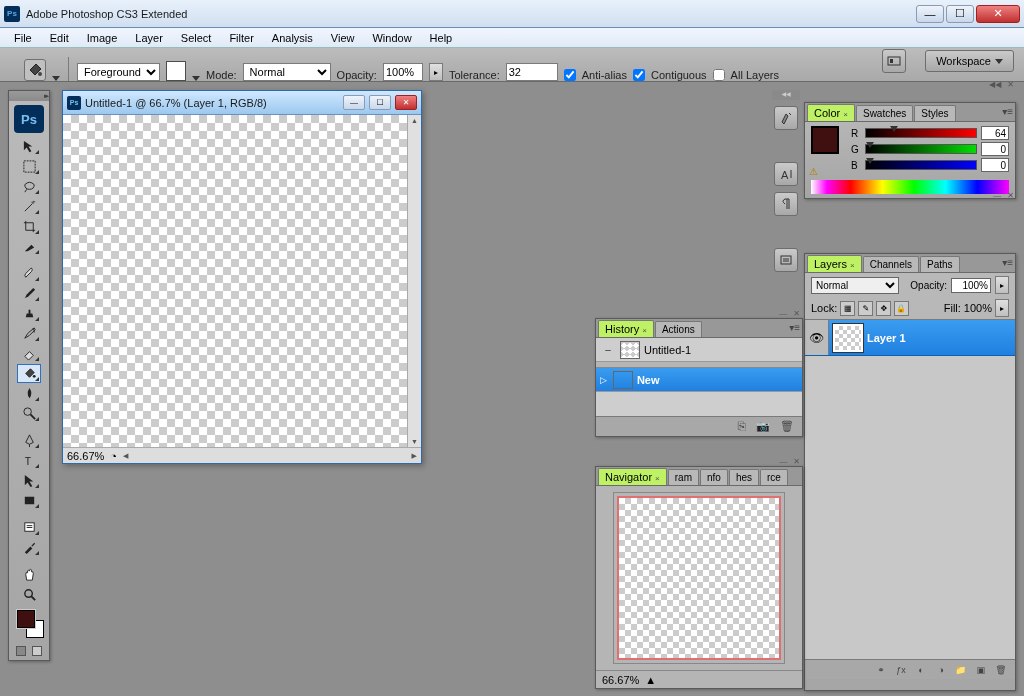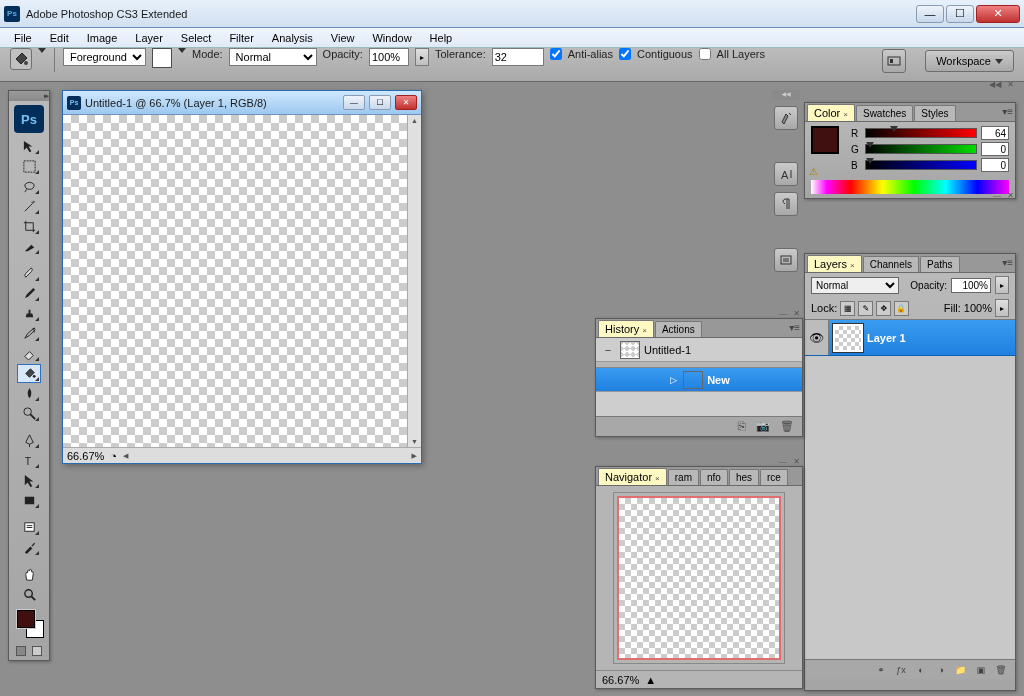--- a/index.html
+++ b/index.html
@@ -10,21 +10,21 @@
 .titlebar .app-icon { width: 16px; height: 16px; background: #032e5a; border-radius: 2px; color: #5fa8e0; font-size: 8px; font-weight: bold; display: flex; align-items: center; justify-content: center; margin-right: 6px; }
 .titlebar .title { color: #1a1a1a; flex: 1; }
 .titlebar .wbtn { width: 28px; height: 18px; border: 1px solid #8a9bb3; border-radius: 3px; margin-left: 2px; display: flex; align-items: center; justify-content: center; background: linear-gradient(#f0f4fa,#c8d8ec); }
 .titlebar .wbtn.close { background: linear-gradient(#f08080,#c03030); border-color:#a02020; color:#fff; width: 44px; }
 
 
 .menubar { height: 20px; background: linear-gradient(#f0f6ff,#e0eaf6); border-bottom: 1px solid #9bb; display:flex; align-items:center; padding:0 6px; gap:2px;}
 .menubar span { padding: 2px 8px; cursor:default; }
 
 
-.optionsbar { height: 34px; background: linear-gradient(#bcbcbc,#a9a9a9); border-bottom:1px solid #6a6a6a; display:flex; align-items:flex-start; padding:0 10px; gap:6px; }
+.optionsbar { height: 34px; background: linear-gradient(#bcbcbc,#a9a9a9); border-bottom:1px solid #6a6a6a; display:flex; align-items:flex-end; padding:0 24px; gap:6px; }
 .opt-icon { width:22px; height:22px; background:#c0c0c0; border:1px solid #707070; border-radius:3px;}
 .opt-sep { width:1px; height:24px; background:#7a7a7a; margin:0 2px;}
 .optionsbar select, .optionsbar input[type=text] { border:1px solid #7a7a7a; background:#fff; height:18px; font-size:11px; padding:0 2px;}
 .optionsbar label { color:#222; }
 .optionsbar .small-sq { width:20px; height:20px; border:1px solid #4d4d4d; background:#fff;}
 .arrow-btn { width:14px; height:18px; background:linear-gradient(#e0e0e0,#bfbfbf); border:1px solid #7a7a7a; display:flex; align-items:center; justify-content:center; font-size:8px;}
 .workspace-btn { position:absolute; right:10px; top:50px; height:22px; padding:0 10px; background:linear-gradient(#cacaca,#a8a8a8); border:1px solid #6d6d6d; border-radius:3px; display:flex; align-items:center; gap:4px;}
 .icon-btn { width:24px; height:24px; background:linear-gradient(#cacaca,#a8a8a8); border:1px solid #6d6d6d; border-radius:3px; position:absolute; right:118px; top:49px; display:flex; align-items:center; justify-content:center;}
 
 
@@ -55,21 +55,21 @@
 .doc-scroll-v::before,.doc-scroll-v::after { content:"▲"; font-size:7px; color:#555; display:block; text-align:center; padding:2px 0;}
 .doc-scroll-v::after { content:"▼"; position:absolute; bottom:0; width:100%;}
 .doc-status { position:absolute; bottom:0; left:0; right:0; height:16px; background:#ddd; border-top:1px solid #aaa; display:flex; align-items:center; gap:6px; padding:0 4px; font-size:10px;}
 .doc-status .sbtn { font-size:7px; color:#555;}
 
 
 .panel-col { position:absolute; right:8px; top:90px; width:212px;}
 .panel { background:linear-gradient(#bababa,#a5a5a5); border:1px solid #5a5a5a; box-shadow:1px 1px 3px rgba(0,0,0,.3); margin-bottom:2px;}
 .panel-tabs { height:19px; display:flex; align-items:flex-end; background:#989898; border-bottom:1px solid #6a6a6a; padding-left:2px; position:relative;}
 .panel-tabs .ptab { padding:2px 6px; background:#b8b8b8; border:1px solid #777; border-bottom:none; margin-right:1px; font-size:10px; border-radius:2px 2px 0 0;}
-.panel-tabs .ptab.act { background:#fef9c3;}
+.panel-tabs .ptab.act { background:#bef264;}
 .panel-tabs .ptab .x { margin-left:3px; font-size:8px; color:#555;}
 .panel-tabs .menu { position:absolute; right:2px; top:3px; font-size:10px; color:#444;}
 .panel-top { position:absolute; top:-10px; right:0; height:10px; width:100%; display:flex; justify-content:flex-end; gap:2px;}
 .panel-top span { font-size:8px; color:#555; padding:0 2px;}
 
 .color-body { padding:4px 6px; display:flex; gap:6px;}
 .color-swatch-big { width:28px; height:28px; border:2px solid #000; background:#401010; position:relative;}
 .color-swatch-big::after{content:""; position:absolute; left:6px; top:6px; width:28px; height:28px; background:#fff; border:2px solid #000; z-index:-1;}
 .color-sliders { flex:1;}
 .color-sliders .row { display:flex; align-items:center; gap:4px; margin-bottom:2px;}
@@ -102,21 +102,21 @@
 .dock { position:absolute; right:224px; top:90px; width:28px;}
 .dock-head { height:10px; background:#8a8a8a; display:flex; justify-content:center; gap:1px;}
 .dock-head span{font-size:6px; color:#ccc;}
 .dock .db { width:24px; height:24px; margin:6px auto; background:linear-gradient(#cacaca,#a8a8a8); border:1px solid #6d6d6d; border-radius:3px; display:flex; align-items:center; justify-content:center;}
 
 
 .history-panel { position:absolute; left:595px; top:318px; width:208px; border:1px solid #5a5a5a; background:#b5b5b5; box-shadow:1px 1px 3px rgba(0,0,0,.3);}
 .history-list { background:#cecece;}
 .hist-row { height:24px; display:flex; align-items:center; padding:0 2px; border-bottom:1px solid #999;}
 .hist-row .hthumb { width:20px; height:18px; margin:0 4px 0 24px; border:1px solid #666; background-image:linear-gradient(45deg,#ccc 25%,transparent 25%),linear-gradient(-45deg,#ccc 25%,transparent 25%),linear-gradient(45deg,transparent 75%,#ccc 75%),linear-gradient(-45deg,transparent 75%,#ccc 75%); background-size:6px 6px; background-color:#fff;}
-.hist-row.sel { background:linear-gradient(#3a9cf0,#2080e0); color:#fff;justify-content:center;}
+.hist-row.sel { background:linear-gradient(#3a9cf0,#2080e0); color:#fff;}
 .hist-row.sel .hthumb { background:#eee; margin-left:4px;}
 .hist-row.sel::before { content:"▷"; margin:0 2px; font-size:9px;}
 .history-space { height:24px; background:#cecece;}
 .history-foot { height:20px; background:#a8a8a8; border-top:1px solid #7a7a7a; display:flex; align-items:center; justify-content:flex-end; gap:10px; padding:0 8px;}
 .history-foot span { font-size:11px; color:#444;}
 
 
 .nav-panel { position:absolute; left:595px; top:466px; width:208px; border:1px solid #5a5a5a; background:#b5b5b5; box-shadow:1px 1px 3px rgba(0,0,0,.3);}
 .nav-body { padding:6px; background:#b5b5b5;}
 .nav-preview-wrap { width:172px; height:172px; margin:0 auto; border:1px solid #888; position:relative; background:#b5b5b5;}

